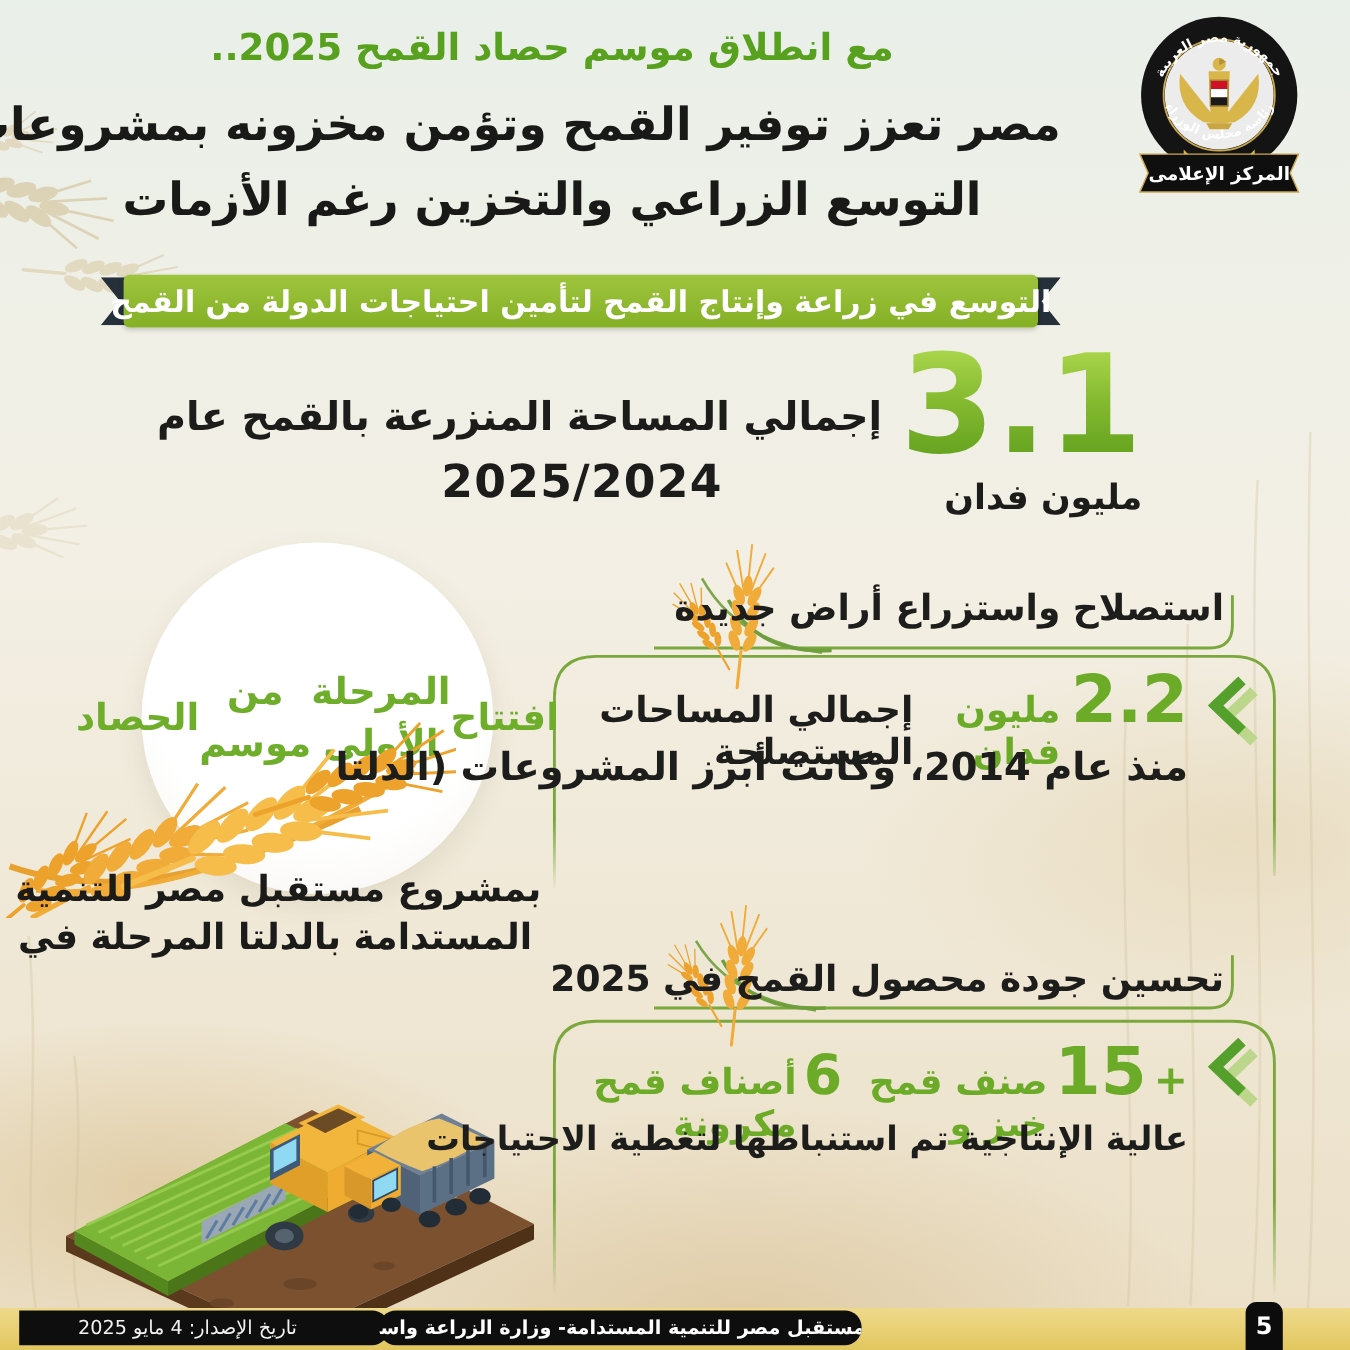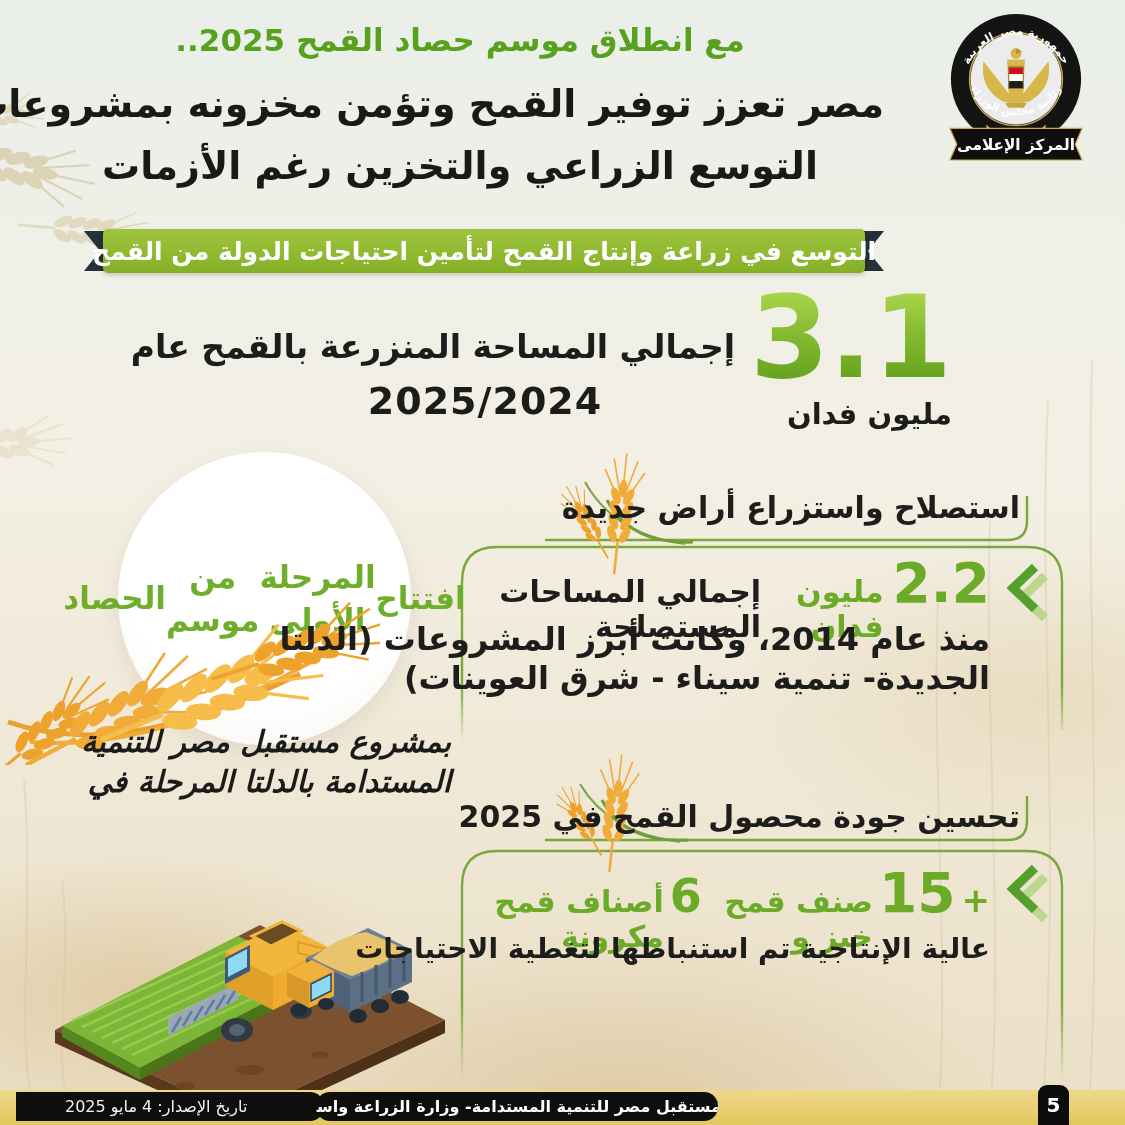--- a/index.html
+++ b/index.html
@@ -36,21 +36,21 @@
   }
   .stat-num .unit{font-size:29px;font-weight:800;color:#1c1c1a;margin-top:2px;}
   .circle{
     left:118px;top:452px;width:293px;height:293px;border-radius:50%;
     background:radial-gradient(circle at 50% 38%,#ffffff 60%,#f4f2ec 100%);
     box-shadow:0 8px 22px rgba(90,80,40,.10);
     display:flex;flex-direction:row;align-items:center;justify-content:center;
     z-index:2;text-align:center;
   }
   .circle div{font-size:31px;font-weight:800;color:#6fae2b;line-height:1.38;}
-  .note{left:15px;top:722px;width:436px;text-align:right;z-index:3;font-style:italic;}
+  .note{left:15px;top:722px;width:436px;text-align:left;z-index:3;}
   .note div{font-size:30px;font-weight:800;color:#1b1b19;line-height:1.33;}
   .sec-heading{font-size:30px;font-weight:800;color:#1d1d1b;z-index:3;}
   .rowline{display:flex;direction:rtl;align-items:baseline;justify-content:flex-start;gap:9px;z-index:3;}
   .g{color:#6cab28;}
   .big1{font-size:55px;font-weight:800;line-height:1;}
   .big2{font-size:46px;font-weight:800;line-height:1;}
   .plus{font-size:34px;font-weight:800;line-height:1;}
   .seg{font-size:30px;font-weight:800;}
   .body-line{font-size:32px;font-weight:700;color:#1d1d1b;text-align:center;line-height:1.3;z-index:3;}
   .footer-strip{left:0;top:1090px;width:1125px;height:35px;background:linear-gradient(180deg,#eed98b,#e2c75f);z-index:4;}
@@ -210,21 +210,20 @@
     <polyline points="40,6 18,27 40,48" stroke="#bcd78c" stroke-width="9" fill="none" transform="translate(10,9)"></polyline>
     <polyline points="40,6 18,27 40,48" stroke="#55a02c" stroke-width="9" fill="none"></polyline>
   </svg>
 
   <div class="abs rowline" style="left:470px;top:556px;width:520px">
     <span class="big1 g">2.2</span>
     <span class="seg g">مليون فدان</span>
     <span class="seg" style="color:#1d1d1b">إجمالي المساحات المستصلحة</span>
   </div>
   <div class="abs rtl body-line nowrap" style="left:470px;top:619px;width:520px">منذ عام 2014، وكانت أبرز المشروعات (الدلتا</div>
-  <div class="abs rtl body-line nowrap" style="left:470px;top:658px;width:520px">الجديدة- تنمية سيناء - شرق العوينات)</div>
 
   <svg class="abs" style="left:530px;top:752px;z-index:2;overflow:visible" width="165" height="92">
     <path d="M158,88 C116,90 88,78 72,48" stroke="#6f9e3c" stroke-width="3" fill="none"></path>
     <path d="M150,90 C104,84 70,66 50,32" stroke="#6f9e3c" stroke-width="2.2" fill="none" opacity=".9"></path>
     <use href="#ear" transform="translate(88,38) rotate(6) scale(0.78)" style="color:#f0ab38"></use>
     <use href="#ear" transform="translate(44,56) rotate(-30) scale(0.52)" style="color:#eda22c"></use>
   </svg>
   <div class="abs rtl sec-heading nowrap" style="left:540px;top:799px;width:480px">تحسين جودة محصول القمح في 2025</div>
 
   <svg class="abs" style="left:450px;top:780px;z-index:1" width="640" height="310" viewBox="0 0 640 310">

